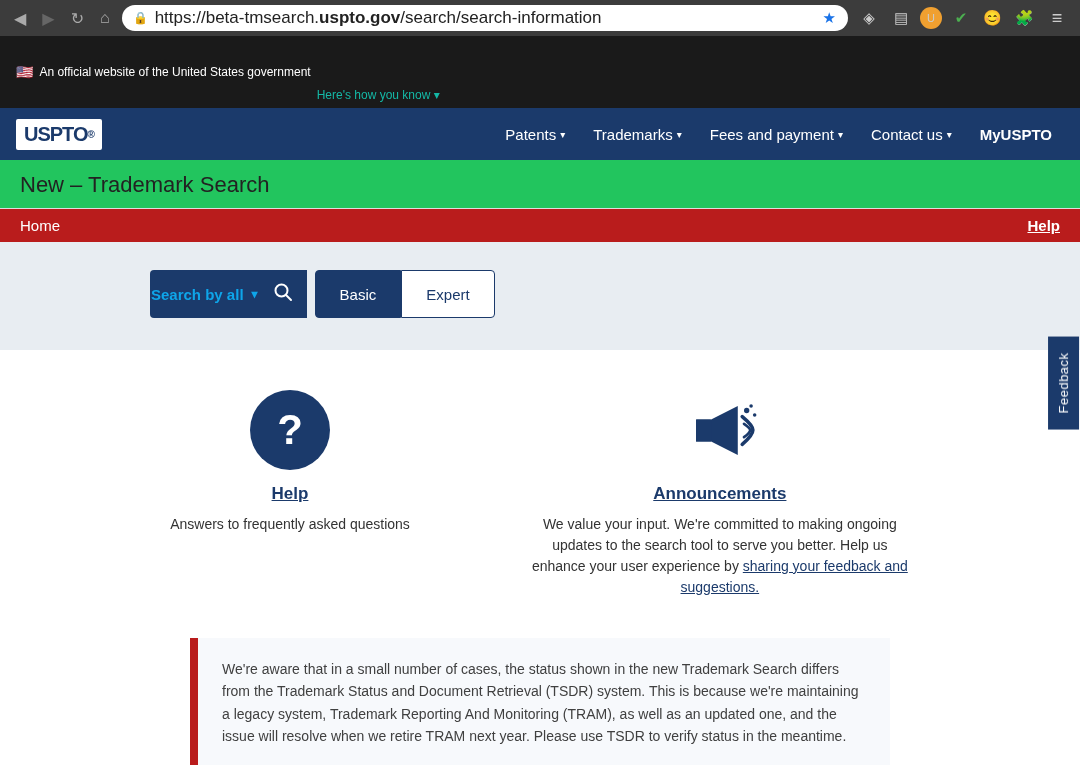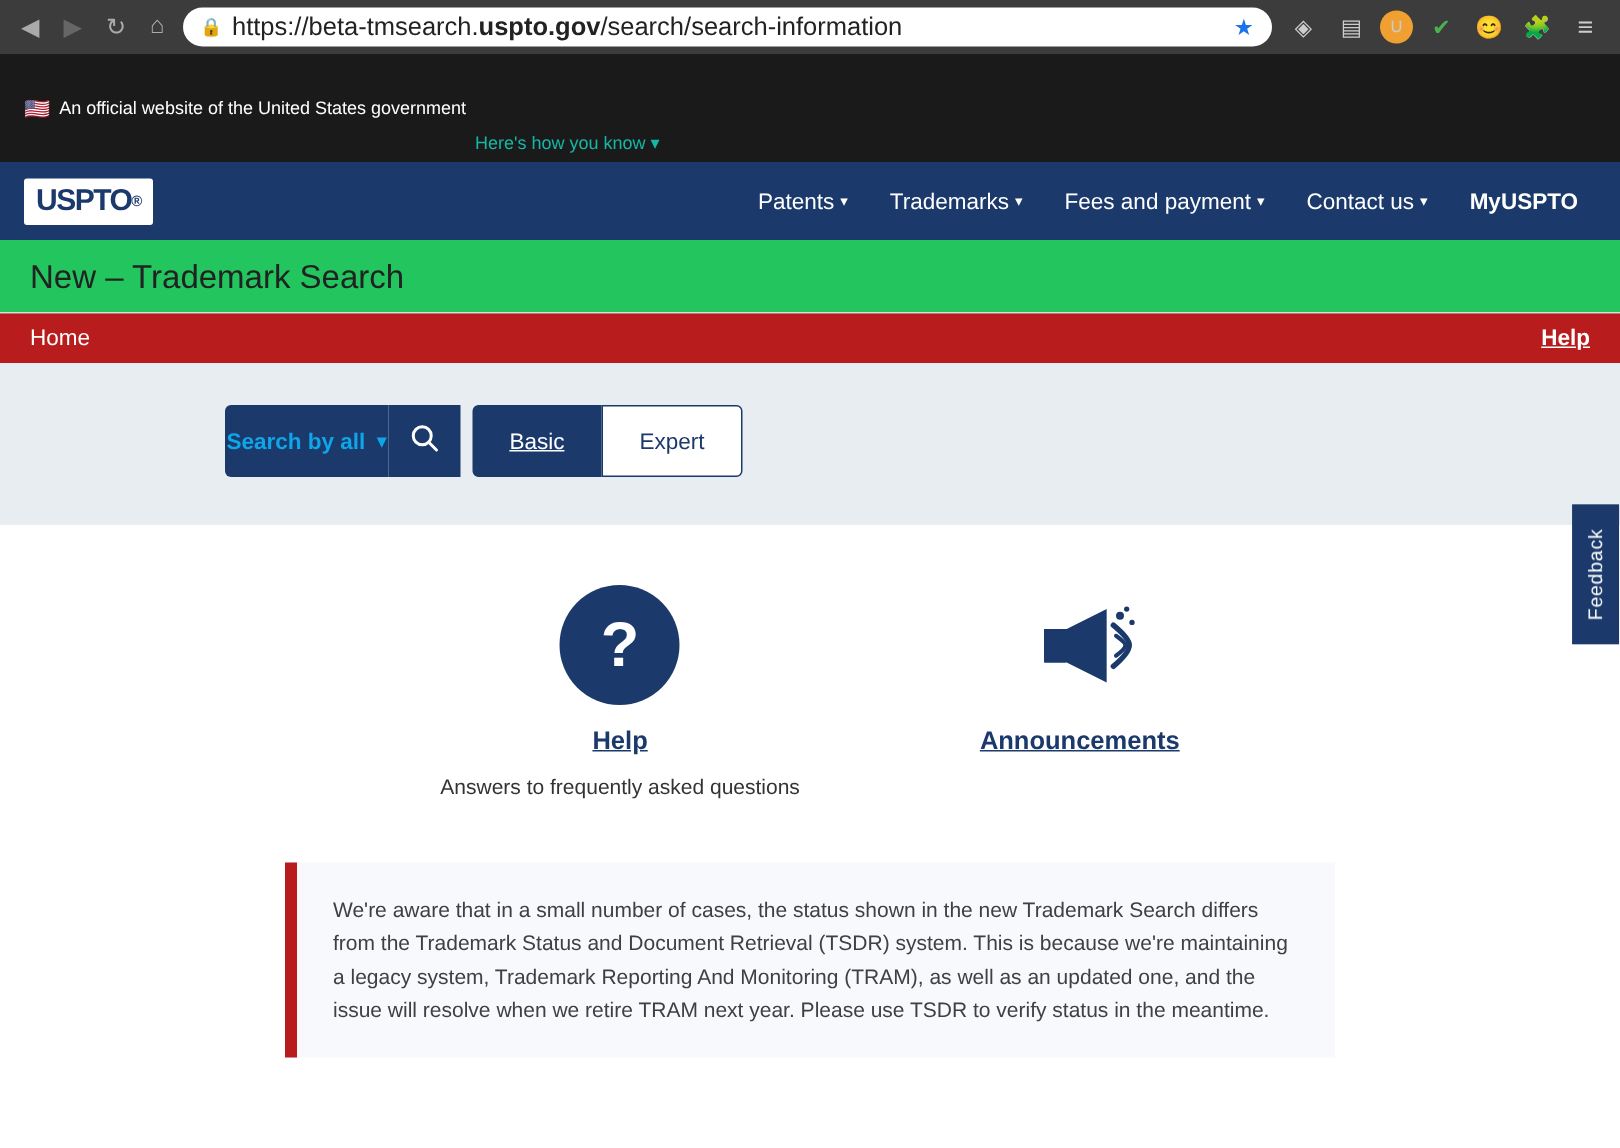--- a/index.html
+++ b/index.html
@@ -213,21 +213,21 @@
       padding: 0 24px;
       font-size: 15px;
       cursor: pointer;
       font-weight: 500;
     }
     .search-mode-btn.active {
       background: #fff;
       color: #1b3a6b;
       border: 1px solid #1b3a6b;
     }
-    .search-mode-btn:first-child { border-radius: 4px 0 0 4px; text-decoration: underline; }
+    .search-mode-btn:first-child { border-radius: 4px 0 0 4px; }
     .search-mode-btn:last-child { border-radius: 0 4px 4px 0; }
 
     
     .main-content {
       background: #fff;
       padding: 40px 60px;
     }
 
     
     .info-cards {
@@ -428,20 +428,24 @@
           <path d="M72,30 Q79,35 79,37 Q79,40 72,45" stroke="#1b3a6b" stroke-width="3" fill="none" stroke-linecap="round"></path>
 
           <circle cx="75" cy="15" r="3" fill="#1b3a6b"></circle>
           <circle cx="84" cy="20" r="2" fill="#1b3a6b"></circle>
           <circle cx="80" cy="10" r="2" fill="#1b3a6b"></circle>
 
           <rect x="18" y="25" width="17" height="25" rx="1" fill="#1b3a6b"></rect>
         </svg>
       </div>
       <a class="info-card-link">Announcements</a>
+      <p class="info-card-text">
+        <span>We value your input. We're committed to making ongoing updates to the search tool to serve you better. Help us enhance your user experience by </span>
+        <a class="info-card-link-inline">sharing your feedback and suggestions.</a>
+      </p>
     </div>
   </div>
 
   <div class="notice-box">
     <p>We're aware that in a small number of cases, the status shown in the new Trademark Search differs from the Trademark Status and Document Retrieval (TSDR) system. This is because we're maintaining a legacy system, Trademark Reporting And Monitoring (TRAM), as well as an updated one, and the issue will resolve when we retire TRAM next year. Please use TSDR to verify status in the meantime.</p>
   </div>
 </div>
 
 <button class="feedback-btn">Feedback</button>
 

